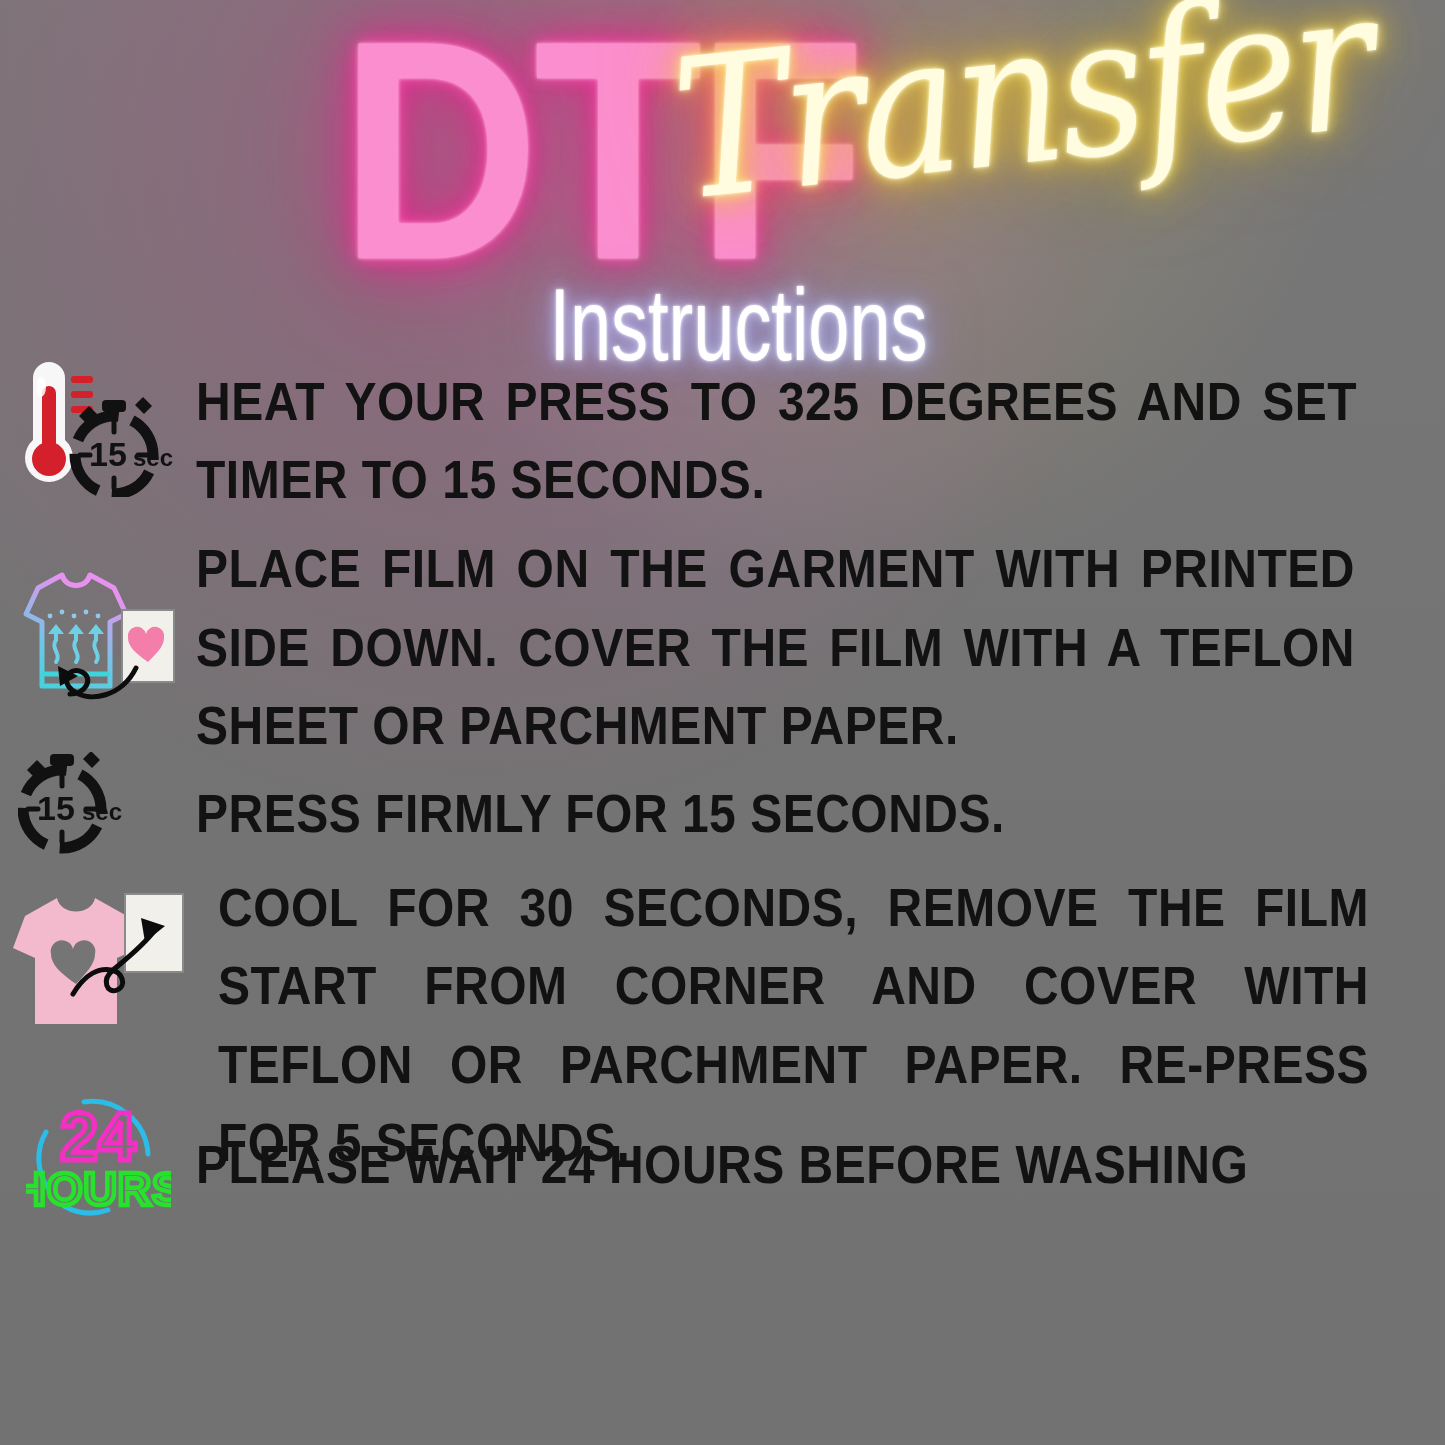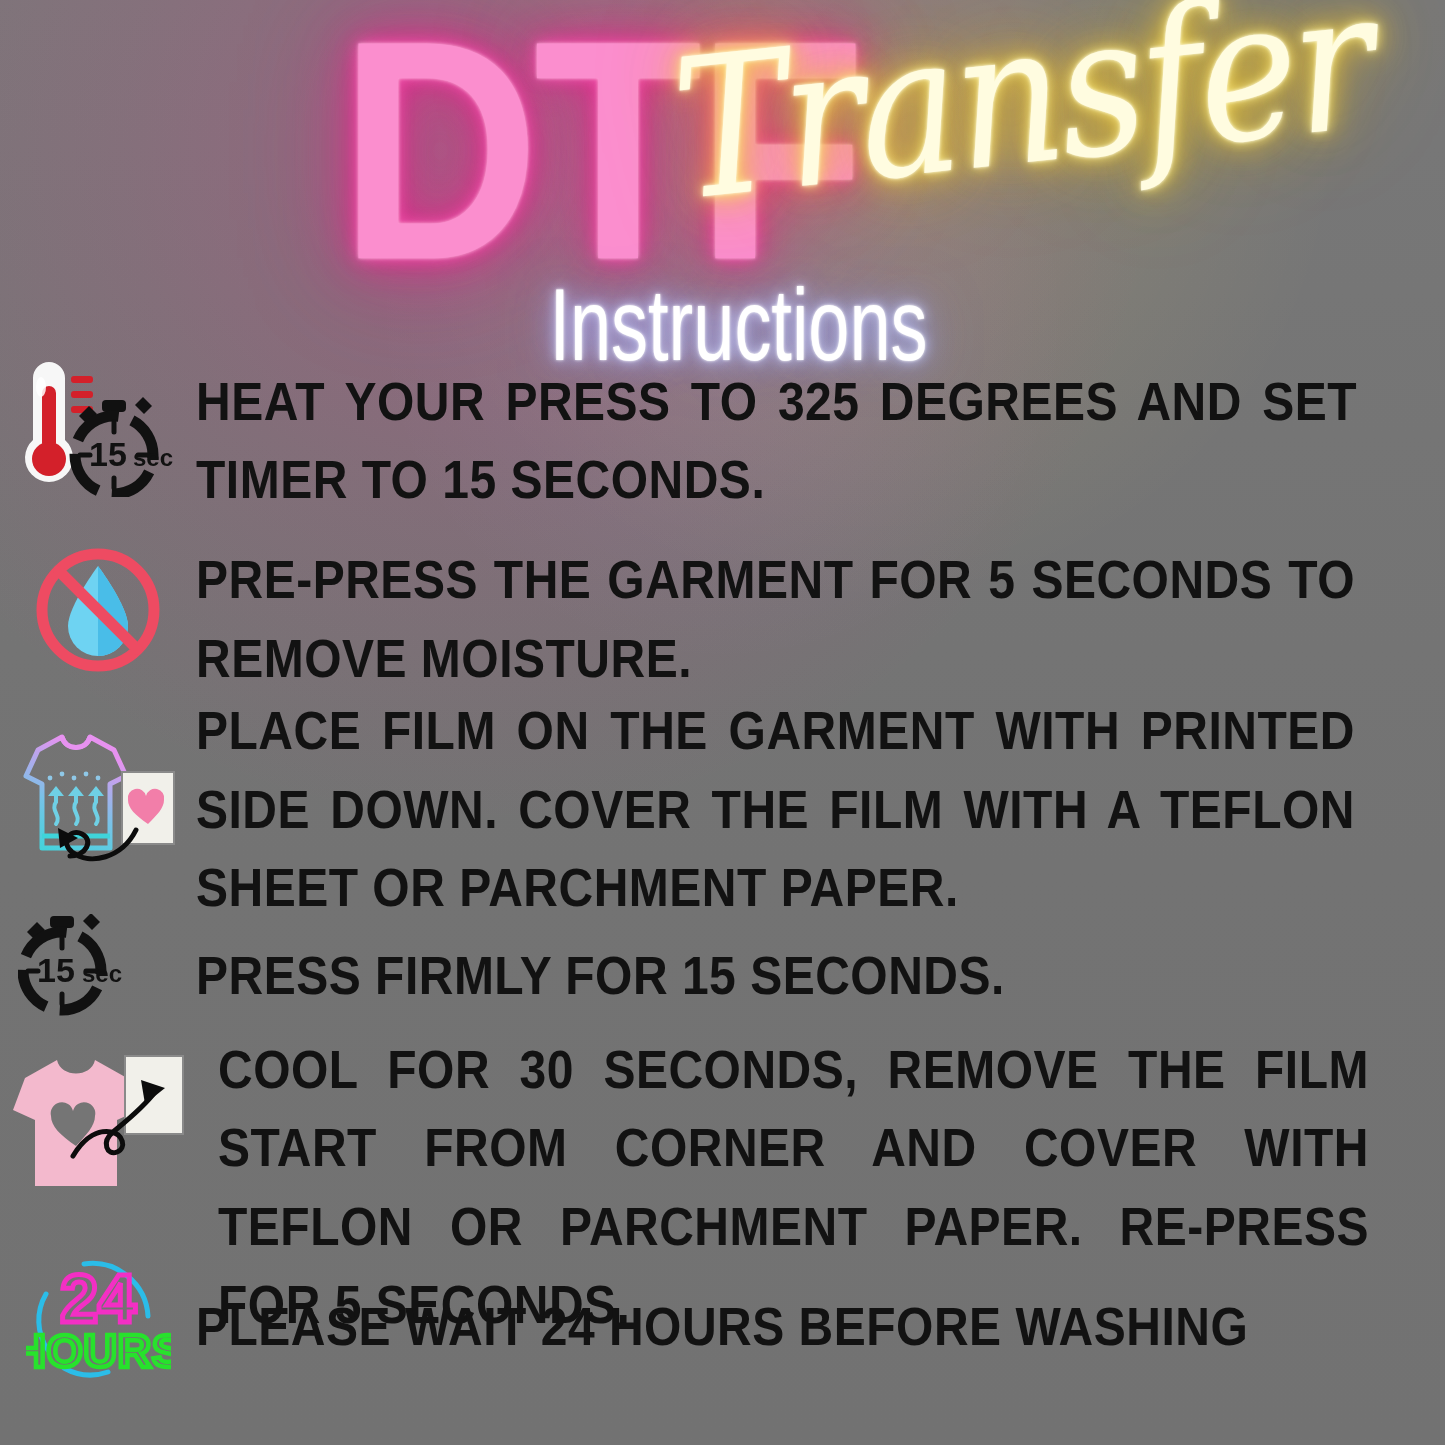--- a/index.html
+++ b/index.html
@@ -175,33 +175,20 @@
           </g>
           <text x="95" y="104" font-family="'Liberation Sans Narrow','Liberation Sans',sans-serif" font-size="34" font-weight="bold" fill="#111111" text-anchor="middle">15</text>
           <text x="140" y="104" font-family="'Liberation Sans Narrow','Liberation Sans',sans-serif" font-size="24" font-weight="bold" fill="#111111" text-anchor="middle">sec</text>
         </svg>
       </div>
       <div class="text-cell">
         <span>HEAT YOUR PRESS TO 325 DEGREES AND SET TIMER TO 15 SECONDS.</span>
       </div>
     </div>
 
-    <div class="row" id="row2">
-      <div class="icon-cell">
-        <svg class="icon-svg" width="132" height="132" viewBox="0 0 132 132" xmlns="http://www.w3.org/2000/svg">
-          <path d="M66 22 C66 22 36 62 36 82 a30 30 0 0 0 60 0 C96 62 66 22 66 22 Z" fill="#6ED3F2"></path>
-          <path d="M66 22 C66 22 96 62 96 82 a30 30 0 0 1 -30 30 Z" fill="#49BDE8"></path>
-          <circle cx="66" cy="66" r="56" fill="none" stroke="#EE4B62" stroke-width="11"></circle>
-          <line x1="27" y1="27" x2="105" y2="105" stroke="#EE4B62" stroke-width="11" stroke-linecap="round"></line>
-        </svg>
-      </div>
-      <div class="text-cell">
-        <span>PRE-PRESS THE GARMENT FOR 5 SECONDS TO REMOVE MOISTURE.</span>
-      </div>
-    </div>
 
     <div class="row" id="row3">
       <div class="icon-cell">
         <svg class="icon-svg" width="188" height="150" viewBox="0 0 188 150" xmlns="http://www.w3.org/2000/svg">
           <defs>
             <linearGradient id="shirtGrad" x1="0" y1="1" x2="0.35" y2="0">
               <stop offset="0%" stop-color="#3FD4DA"></stop>
               <stop offset="45%" stop-color="#77C3E8"></stop>
               <stop offset="100%" stop-color="#E792F0"></stop>
             </linearGradient>

